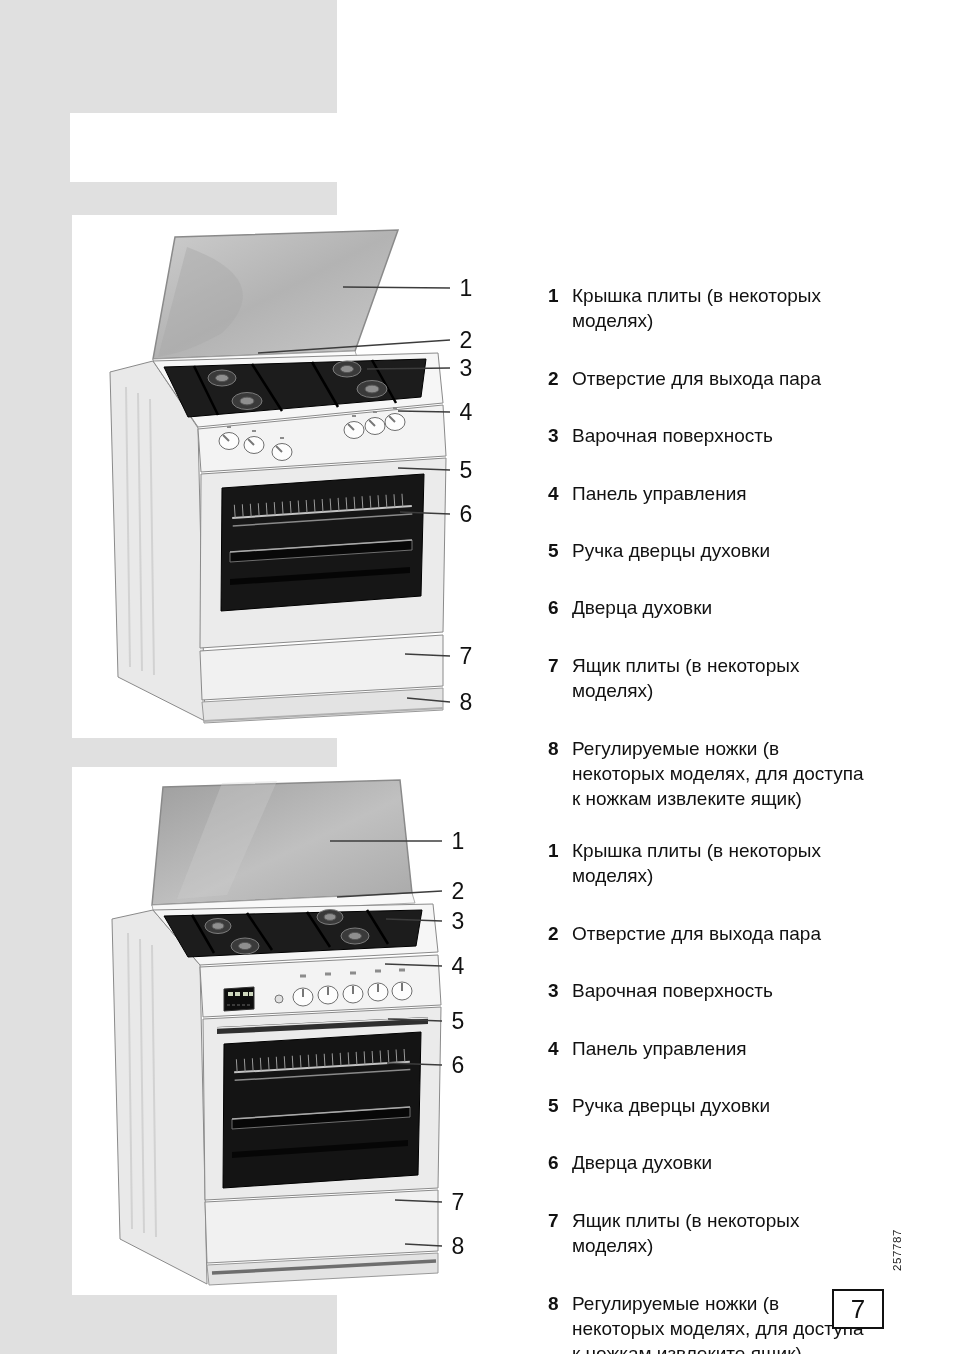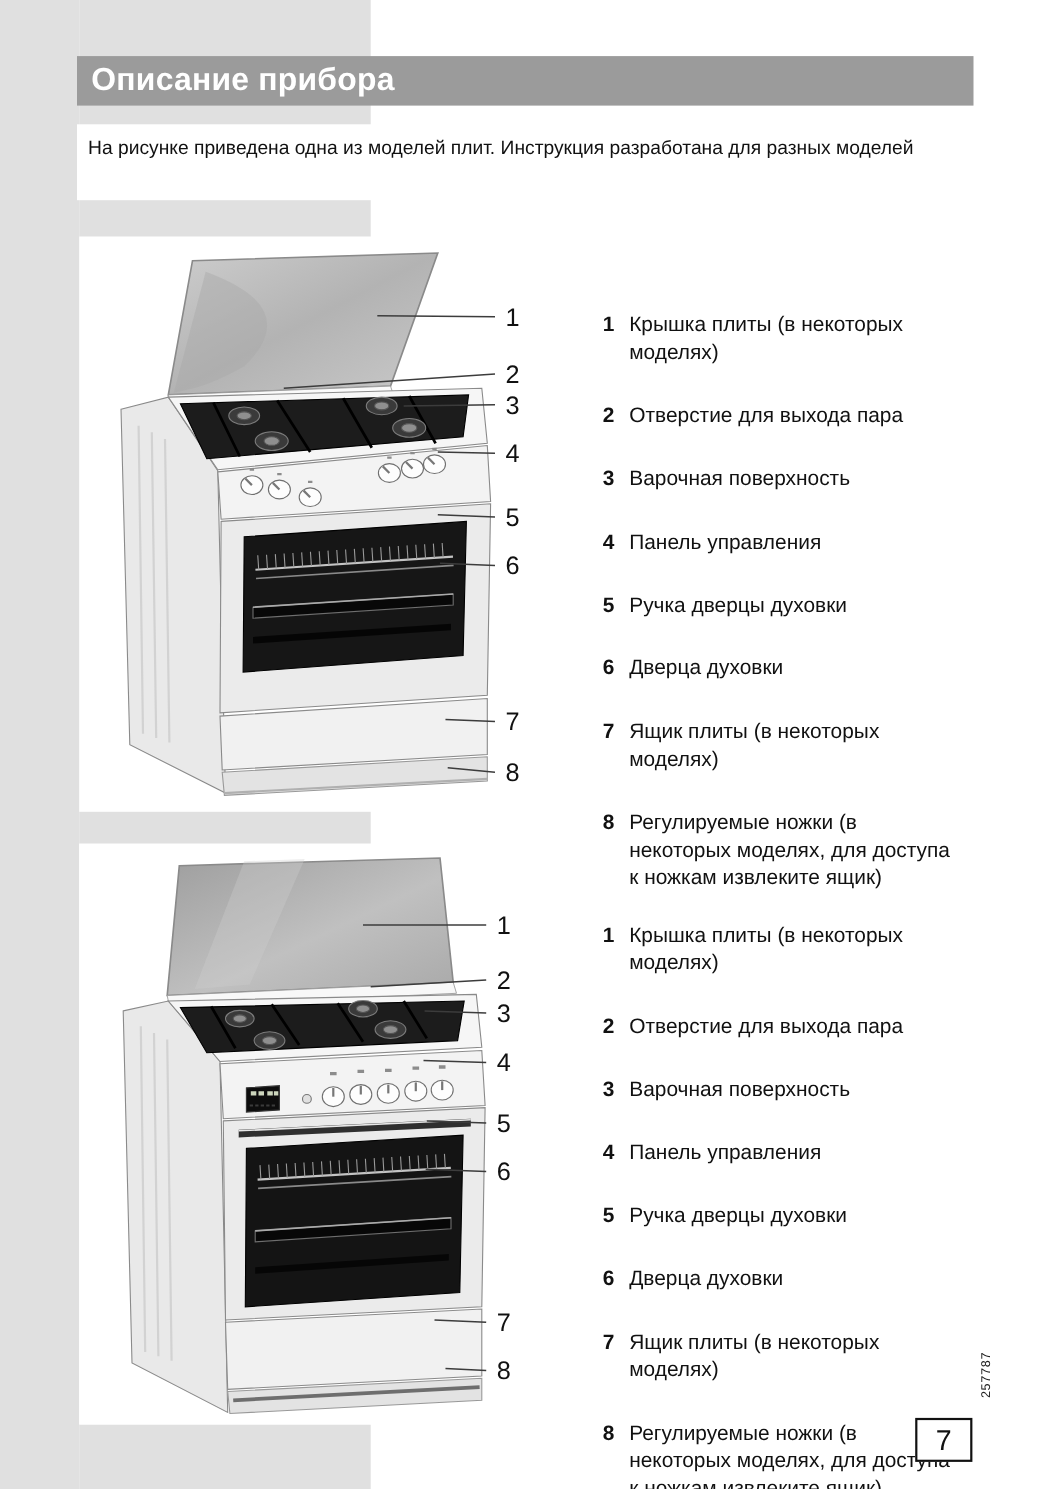--- a/index.html
+++ b/index.html
@@ -36,26 +36,22 @@
 </style>
 </head>
 <body>
 
 <div class="page">
 
   <div class="gray-col"></div>
   <div class="gray-top"></div>
   <div class="gray-bottom"></div>
 
-  <div class="titlebar">
-    <h1>Описание прибора</h1>
-  </div>
 
   <div class="introbox">
-    <div class="ln">На рисунке приведена одна из моделей плит. Инструкция разработана для разных моделей</div>
   </div>
 
   <div class="figbox1">
     <svg viewBox="0 0 460 523" width="460" height="523">
       <defs>
         <linearGradient id="lidG1" x1="0" y1="0" x2="1" y2="1">
           <stop offset="0" stop-color="#cdcdcd"></stop>
             <stop offset="0.5" stop-color="#b3b3b3"></stop>
             <stop offset="1" stop-color="#c9c9c9"></stop>
         </linearGradient>

